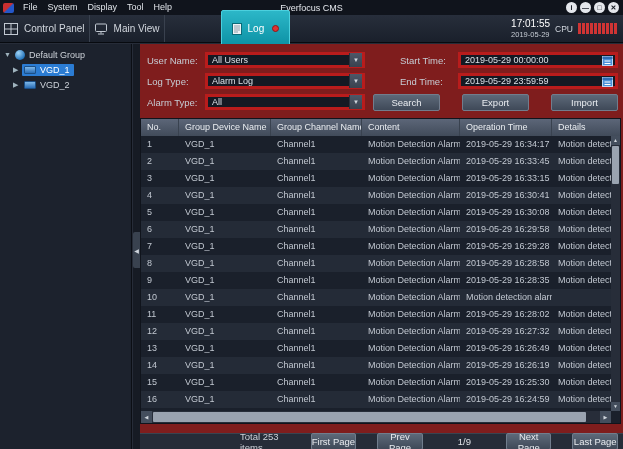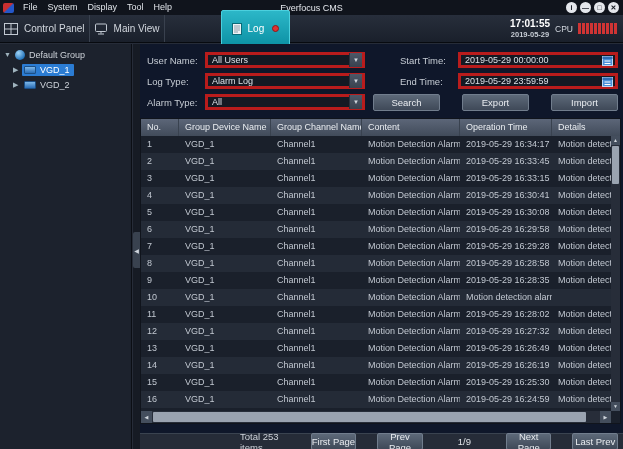--- a/index.html
+++ b/index.html
@@ -13,21 +13,21 @@
   .window-title { position:absolute; left:0; right:0; text-align:center; font-size:9px; color:#e4e7ec; }
   .win-controls { margin-left:auto; display:flex; gap:3px; margin-right:4px; position:relative; z-index:2; }
   .win-btn { width:11px; height:11px; border-radius:50%; background:#e4e7ec; color:#141922; font-size:7px; line-height:11px; text-align:center; font-weight:bold; cursor:default; }
 
   
   .tabbar { position:absolute; top:15px; left:0; right:0; height:28px; background:linear-gradient(#272e3b,#1a202b); border-bottom:1px solid #070a0f; display:flex; align-items:center; }
   .tab { display:flex; align-items:center; gap:6px; height:100%; padding:0 4px; font-size:10px; color:#d3d8df; border-right:1px solid #39414e; }
   .tab.active { height:38px; margin-left:56px; padding:11px 10px; background:linear-gradient(#2cb7c8,#0b90a3); border:1px solid #4bd0de; border-radius:2px; color:#fff; }
   .badge { width:7px; height:7px; border-radius:50%; background:#e03131; border:1px solid #8f1717; margin-left:2px; }
   .statusbox { margin-left:auto; display:flex; align-items:center; gap:5px; padding-right:6px; }
-  .clock { line-height:1; text-align:center;font-weight:bold; }
+  .clock { line-height:1; text-align:left; }
   .clock .t { font-size:10px; color:#ffffff; }
   .clock .d { font-size:7.5px; color:#c6ccd4; margin-top:2px; }
   .cpu-label { font-size:8.5px; color:#d3d8df; }
   .cpu-bars { display:flex; gap:1px; align-items:center; }
   .cpu-bar { width:3px; height:11px; background:#cf3434; display:inline-block; }
 
   
   .sidebar { position:absolute; top:44px; left:0; width:132px; bottom:0; background:#1c222d; border-right:1px solid #0b0e14; }
   .tree { padding-top:3px; font-size:9px; }
   .tree-row { display:flex; align-items:center; height:15px; padding-left:4px; cursor:default; }
@@ -35,21 +35,21 @@
   .tw { width:9px; font-size:7px; color:#9fb3bd; flex:0 0 auto; }
   .tree-sel { display:flex; align-items:center; gap:4px; padding:1px 4px 1px 2px; border-radius:1px; }
   .tree-row.selected .tree-sel { background:#2b7cd3; color:#fff; }
   .group-icon { width:10px; height:10px; border-radius:50%; background:radial-gradient(circle at 35% 30%, #9fd4f7, #1e6fb8 75%); flex:0 0 auto; }
   .device-icon { width:12px; height:8px; border-radius:1px; background:linear-gradient(#7db7e8,#2a6db5); border:1px solid #1b4f86; flex:0 0 auto; }
 
   .gap-strip { position:absolute; top:44px; left:133px; width:7px; bottom:0; background:#161b24; }
   .collapse-handle { position:absolute; top:232px; left:133px; width:7px; height:36px; background:#39424f; color:#cfd5dc; font-size:6px; display:flex; align-items:center; justify-content:center; border-radius:2px 0 0 2px; cursor:pointer; }
 
   
-  .main { position:absolute; top:44px; left:140px; right:0; bottom:0; background:#0f172a; }
+  .main { position:absolute; top:44px; left:140px; right:0; bottom:0; background:#7f1d1d; }
 
   
   .filters { position:absolute; top:8px; left:0; right:3px; height:64px; }
   .f-row { position:absolute; left:0; right:0; height:16px; display:flex; align-items:center; font-size:9.5px; color:#c6ccd4; }
   .f-row.r1 { top:0; } .f-row.r2 { top:21px; } .f-row.r3 { top:42px; }
   .f-label1 { margin-left:7px; width:58px; flex:0 0 auto; }
   .f-label2 { margin-left:35px; width:58px; flex:0 0 auto; }
   .combo, .dfield { width:160px; height:16px; background:#141923; border:3px solid #b91c1c; display:flex; align-items:center; font-size:9px; color:#dbe0e6; padding-left:4px; flex:0 0 auto; }
   .combo-arrow { margin-left:auto; width:13px; height:14px; background:linear-gradient(#4d5868,#39424f); border-left:1px solid #2a313c; display:flex; align-items:center; justify-content:center; font-size:6px; color:#cfd5dc; }
   .cal-btn { margin-left:auto; width:15px; height:14px; display:flex; align-items:center; justify-content:center; }
@@ -397,17 +397,17 @@
         <div class="hs-btn">▶</div>
       </div>
     </div>
 
     <div class="footer">
       <span class="total">Total 253 items</span>
       <button class="btn pg-btn">First Page</button>
       <button class="btn pg-btn">Prev Page</button>
       <span class="page-ind">1/9</span>
       <button class="btn pg-btn">Next Page</button>
-      <button class="btn pg-btn">Last Prev</button>
+      <button class="btn pg-btn">Last Page</button>
     </div>
 
   </div>
 </div>
 
 </body></html>

